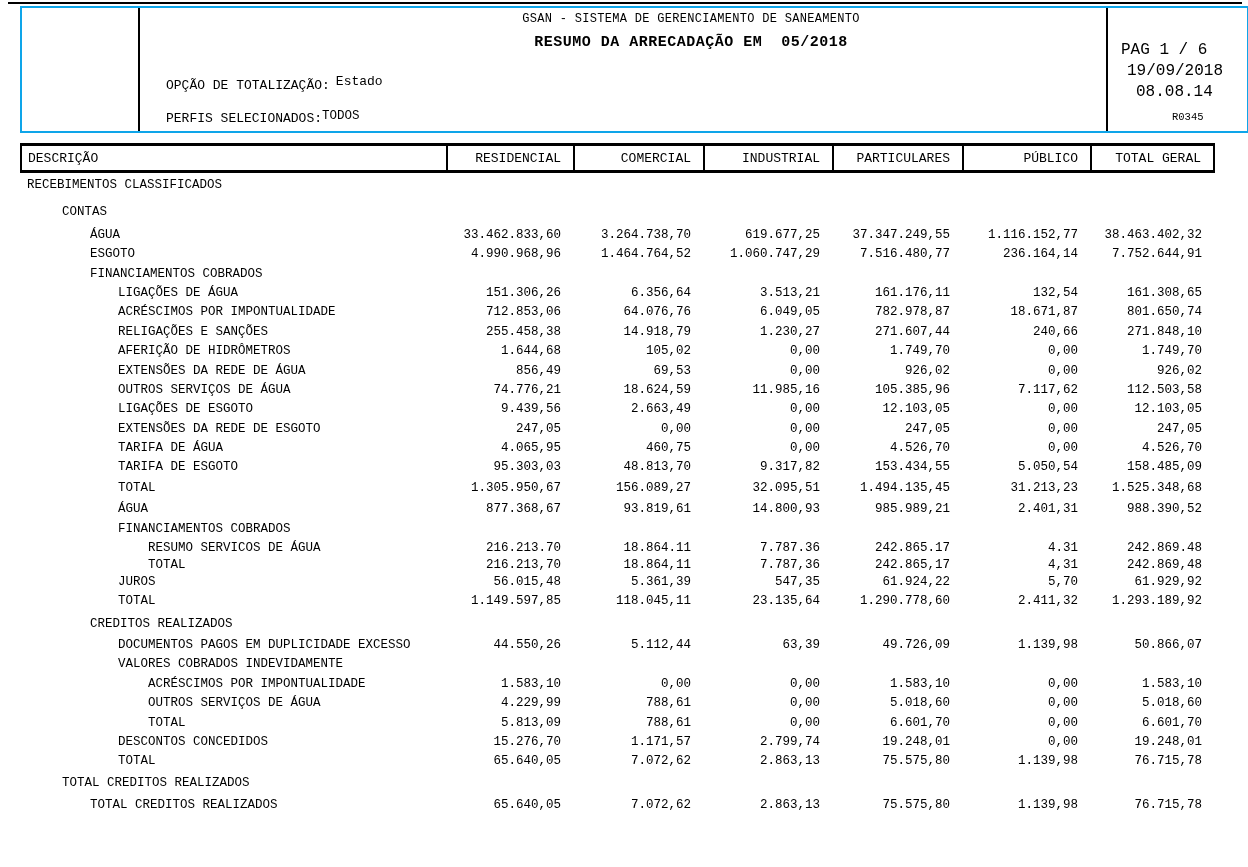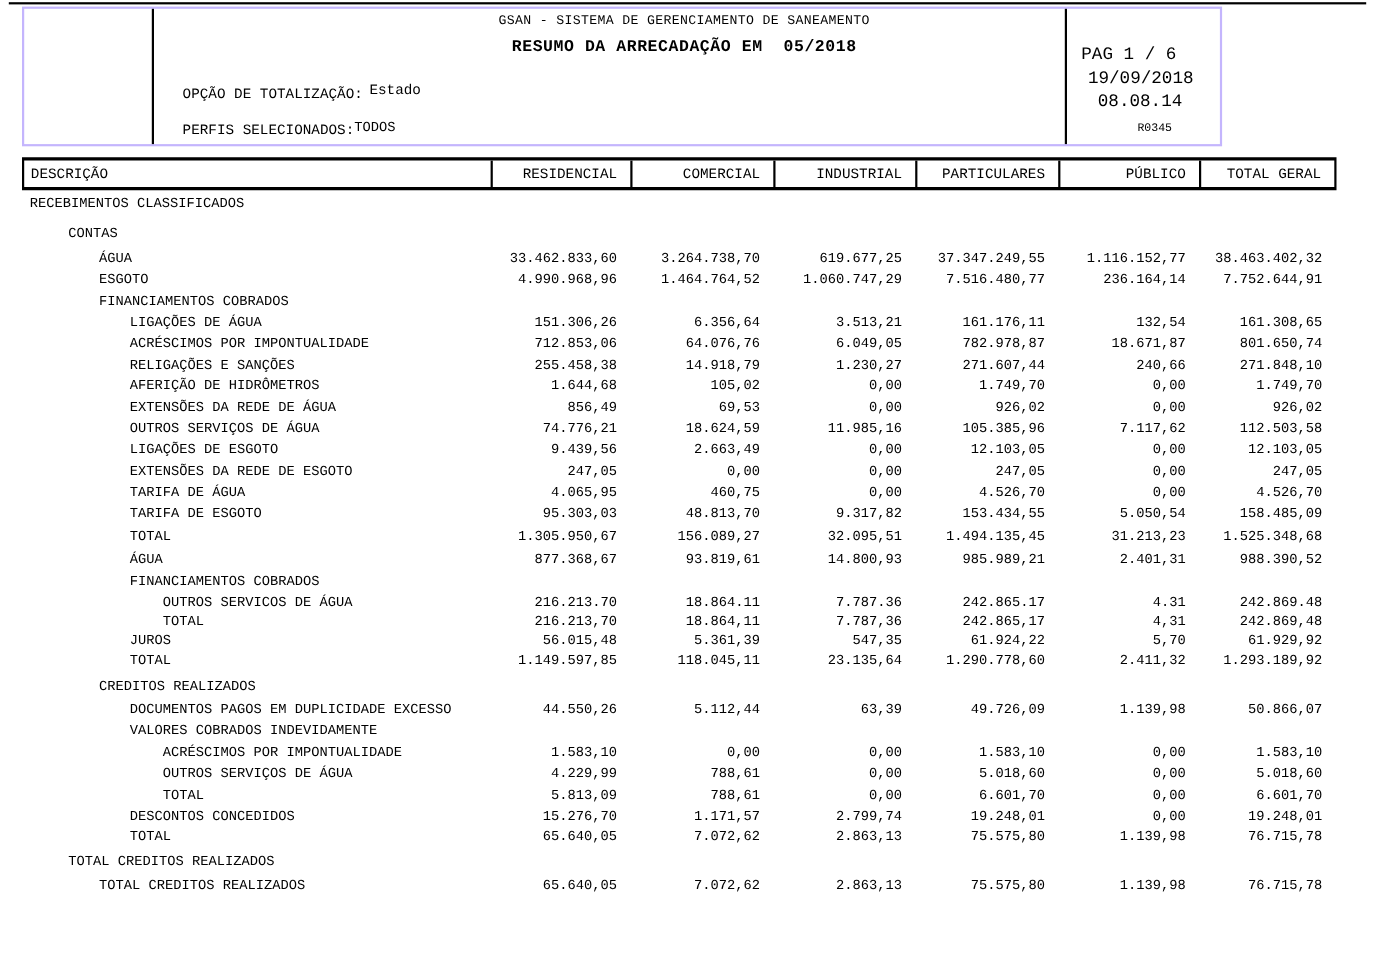--- a/index.html
+++ b/index.html
@@ -7,22 +7,22 @@
     width:1248px; height:867px; overflow:hidden;
     font-family:"Liberation Mono","DejaVu Sans Mono",monospace;
     color:#000;
   }
   .page { position:relative; width:1248px; height:867px; background:#fff; }
 
   .top-rule { position:absolute; left:8px; top:2px; width:1234px; height:2px; background:#000; }
 
   
   .header-box {
-    position:absolute; left:20px; top:6px; width:1091px; height:127px;
-    border:2px solid #c4b5fd; box-sizing:border-box; display:flex;
+    position:absolute; left:20px; top:6px; width:1229px; height:127px;
+    border:2px solid #0ea5e9; box-sizing:border-box; display:flex;
   }
   .logo-cell { width:118px; border-right:2px solid #000; box-sizing:border-box; }
   .center-cell { flex:1; position:relative; }
   .sys-title {
     position:absolute; top:4px; left:0; right:0; text-align:center;
     padding-left:136px; font-size:12px; letter-spacing:0.3px; white-space:pre;
   }
   .report-title {
     position:absolute; top:26px; left:0; right:0; text-align:center;
     padding-left:136px; font-size:15px; font-weight:bold; letter-spacing:0.5px; white-space:pre;
@@ -263,21 +263,21 @@
       <div class="trow">
         <div class="lbl" style="padding-left: 98px;">FINANCIAMENTOS COBRADOS</div>
         <div class="val v1"></div>
         <div class="val v2"></div>
         <div class="val v3"></div>
         <div class="val v4"></div>
         <div class="val v5"></div>
         <div class="val v6"></div>
       </div>
       <div class="trow">
-        <div class="lbl" style="padding-left: 128px;">OUTROS SERVICOS DE ÁGUA</div>
+        <div class="lbl" style="padding-left: 128px;">RESUMO SERVICOS DE ÁGUA</div>
         <div class="val v1">216.213.70</div>
         <div class="val v2">18.864.11</div>
         <div class="val v3">7.787.36</div>
         <div class="val v4">242.865.17</div>
         <div class="val v5">4.31</div>
         <div class="val v6">242.869.48</div>
       </div>
       <div class="trow" style="margin-top: -2px;">
         <div class="lbl" style="padding-left: 128px;">TOTAL</div>
         <div class="val v1">216.213,70</div>

